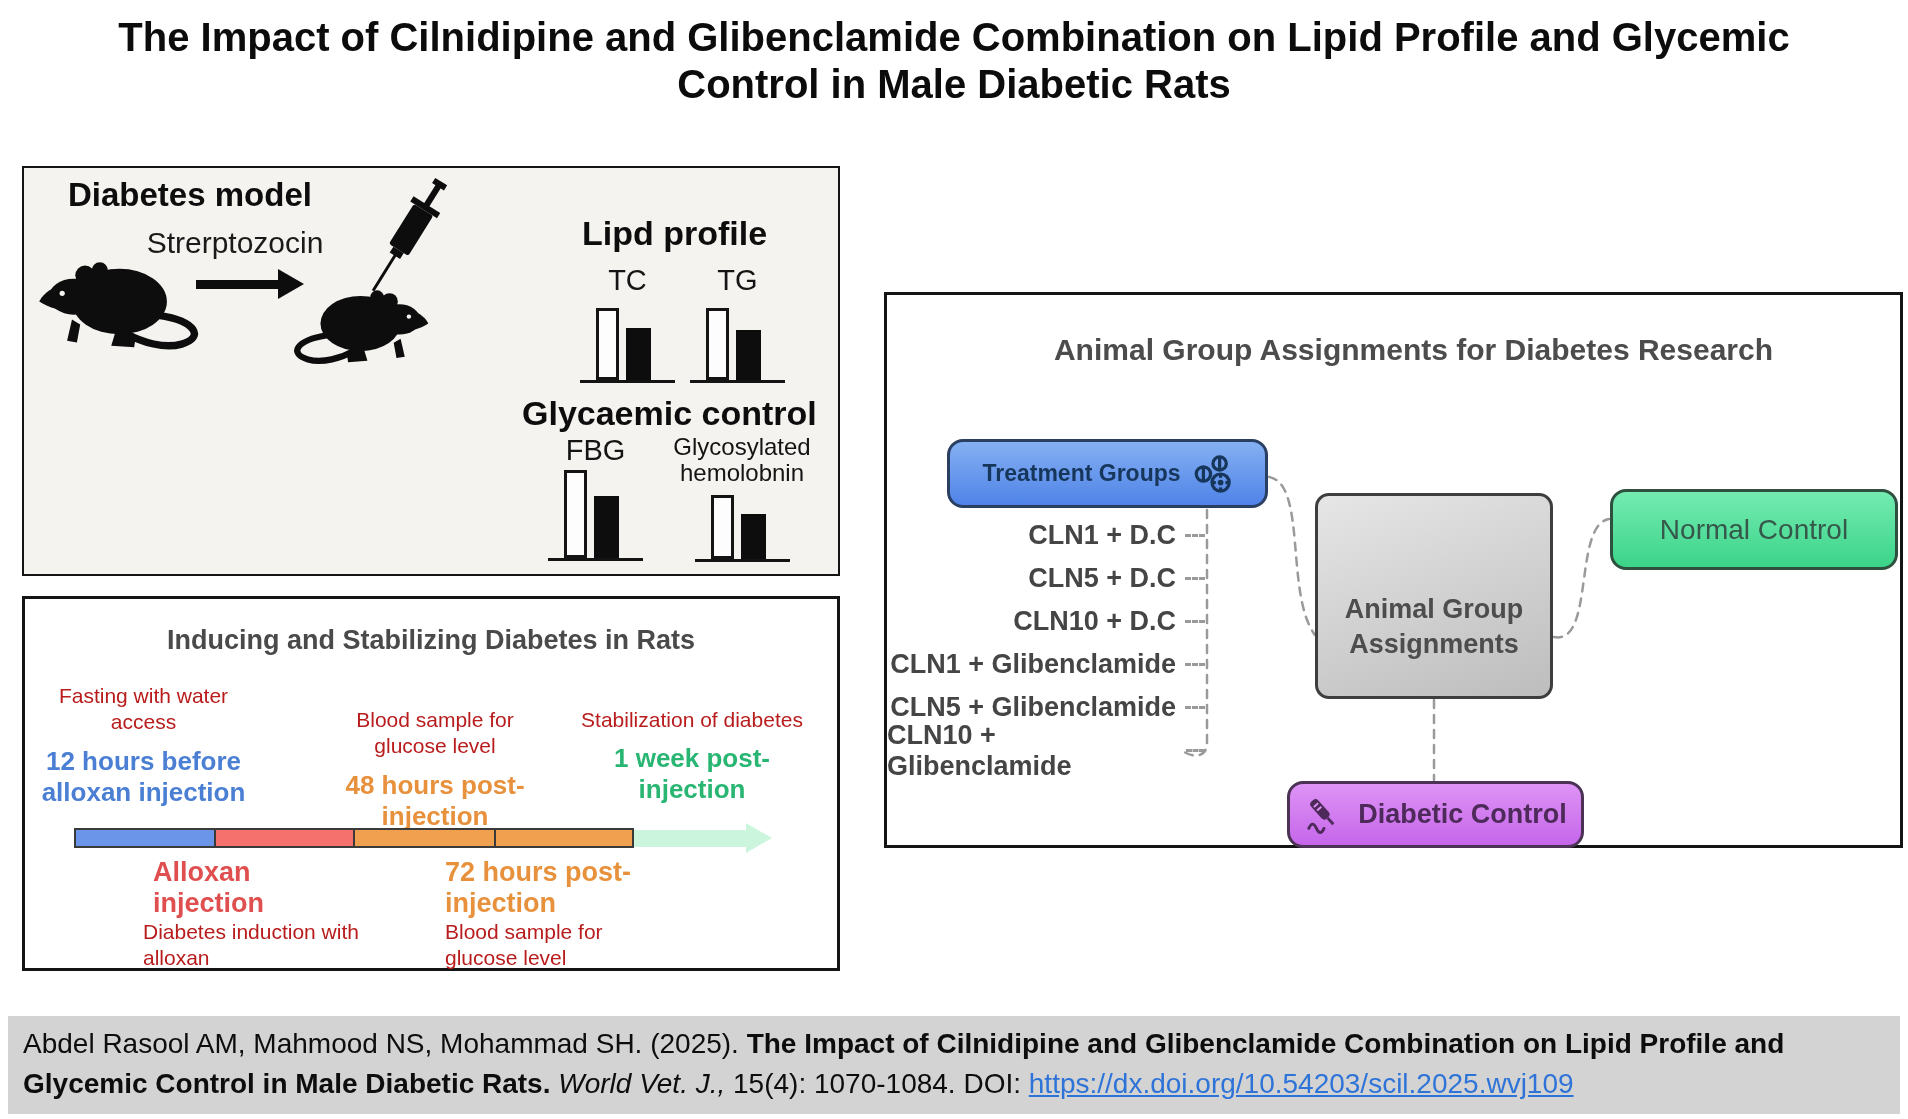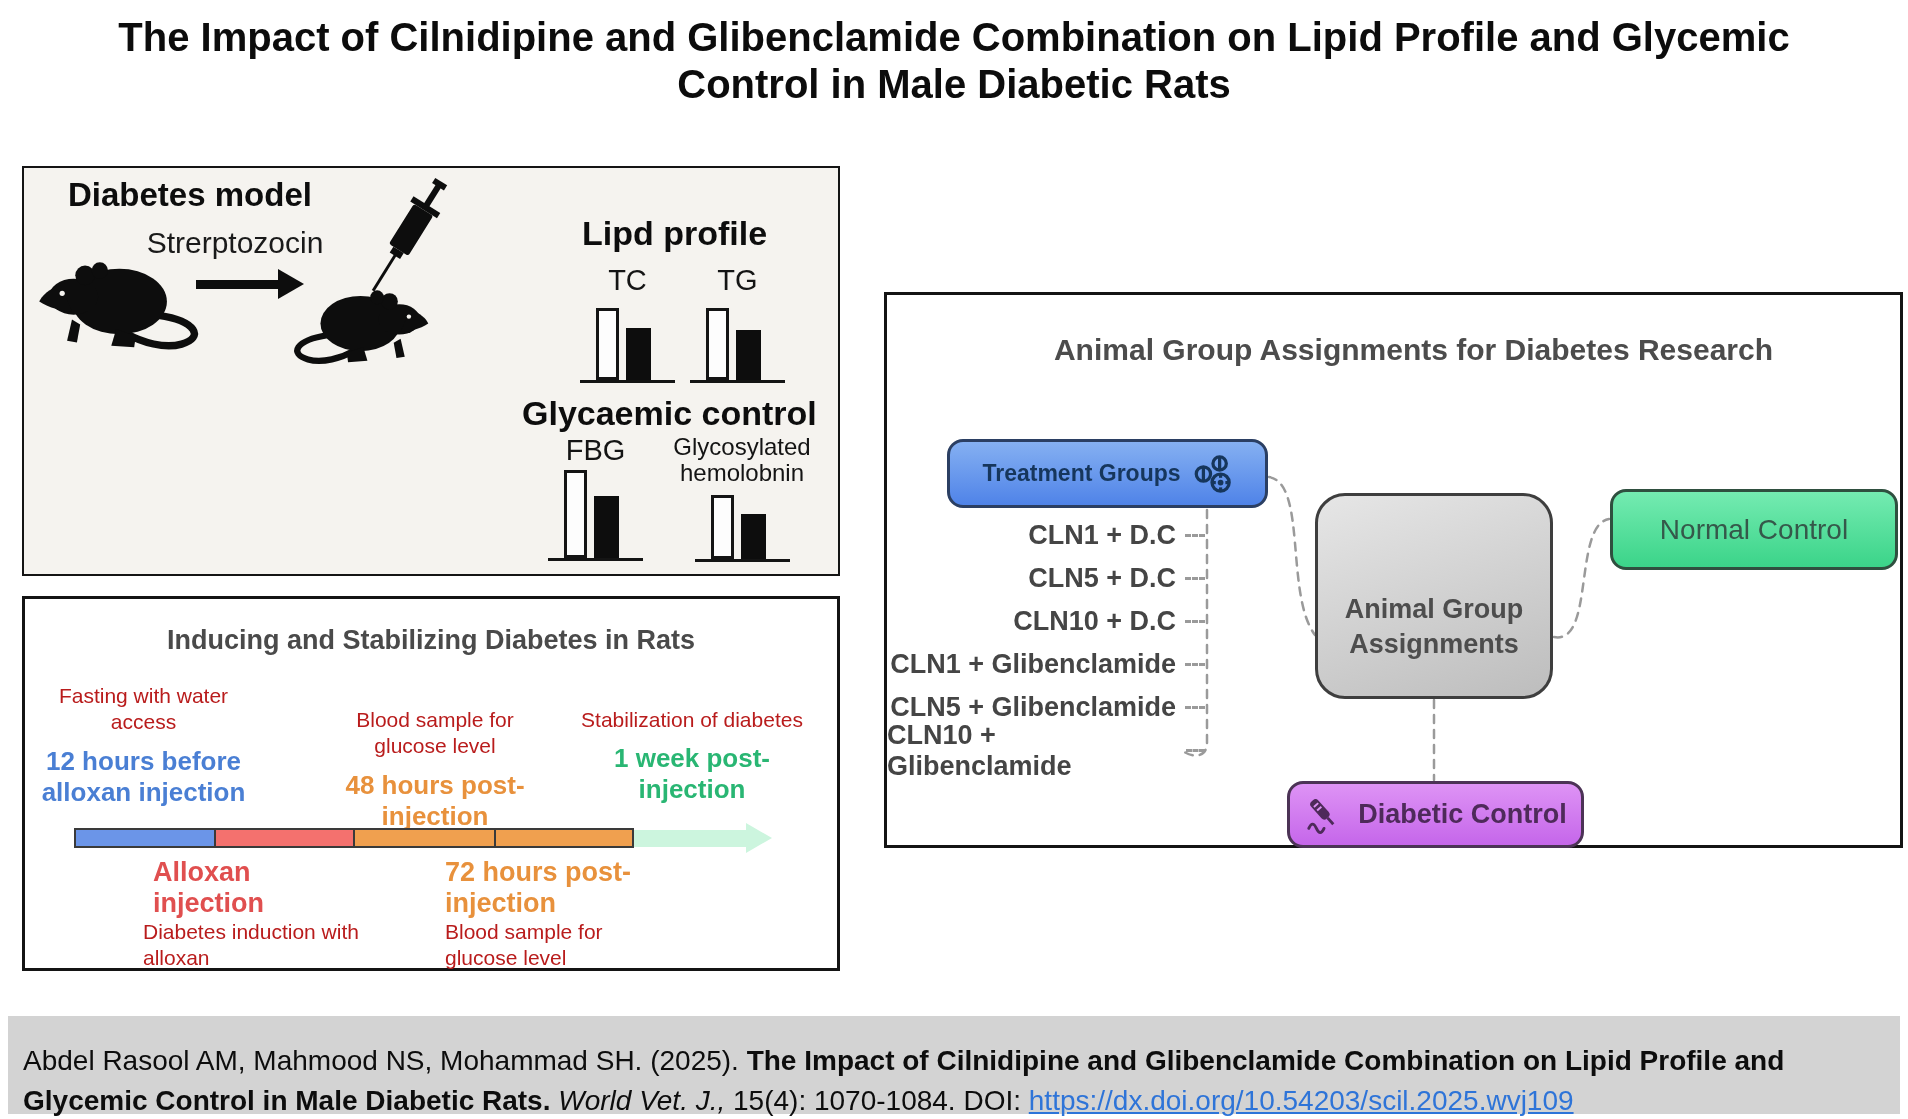--- a/index.html
+++ b/index.html
@@ -66,38 +66,38 @@
   #tl-b1-desc{left:118px;top:320px;width:230px;}
   #tl-b2-desc{left:420px;top:320px;width:232px;}
   
   .gp-title{position:absolute;top:38px;left:0;width:100%;text-align:center;
     font-size:30px;font-weight:bold;color:#4c4c4c;padding-left:20px;}
   .gbox{position:absolute;box-sizing:border-box;display:flex;align-items:center;
     justify-content:center;border-radius:16px;text-align:center;}
   #box-treatment{left:60px;top:144px;width:321px;height:69px;gap:10px;
     background:linear-gradient(180deg,#85b0f2,#4f83e8);border:3px solid #2b3f63;
     font-size:23px;font-weight:bold;color:#16365c;}
-  #box-center{left:428px;top:198px;width:238px;height:206px;border-radius:30px;
+  #box-center{left:428px;top:198px;width:238px;height:206px;border-radius:14px;
     background:linear-gradient(160deg,#e6e6e6,#bdbdbd);border:3px solid #3e3e3e;
     align-items:flex-end;padding-bottom:34px;font-size:27px;font-weight:bold;
     color:#4d4d4d;line-height:1.3;}
   #box-normal{left:723px;top:182px;width:288px;height:81px;
     background:linear-gradient(180deg,#74ebb1,#3bd489);border:3px solid #2f4f3f;
     font-size:28px;font-weight:normal;color:#35584a;margin-top:12px;}
   #box-diabetic{left:400px;top:486px;width:297px;height:67px;gap:12px;
     background:linear-gradient(180deg,#de93f5,#c566ea);border:3px solid #4c3356;
     font-size:27px;font-weight:bold;color:#4e2a5a;}
   .cln-list{position:absolute;left:0;top:219px;width:318px;}
   .cln-row{height:43px;display:flex;justify-content:flex-end;align-items:center;
     gap:9px;font-size:27px;font-weight:600;color:#454545;}
   .cln-stub{width:20px;height:0;border-top:3px dashed #9a9a9a;}
   .connector-svg{position:absolute;left:0;top:0;width:1019px;height:556px;pointer-events:none;}
   
   .citation-bar{position:absolute;left:8px;top:1016px;width:1892px;height:98px;
-    background:#d3d3d3;box-sizing:border-box;padding:25px 15px;
+    background:#d3d3d3;box-sizing:border-box;padding:8px 15px;
     font-size:28px;color:#0d0d0d;line-height:1.42;}
   .citation-bar a{color:#2e74d8;text-decoration:underline;}
 </style>
 </head>
 <body>
 
 <div class="main-title">
   <div>The Impact of Cilnidipine and Glibenclamide Combination on Lipid Profile and Glycemic</div>
   <div>Control in Male Diabetic Rats</div>
 </div>

